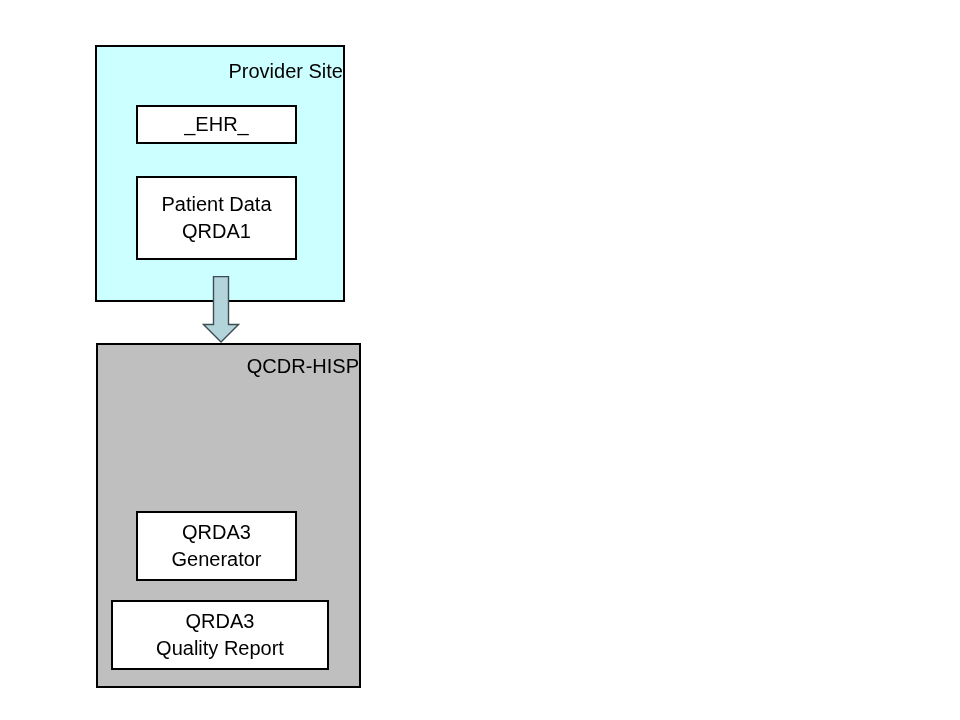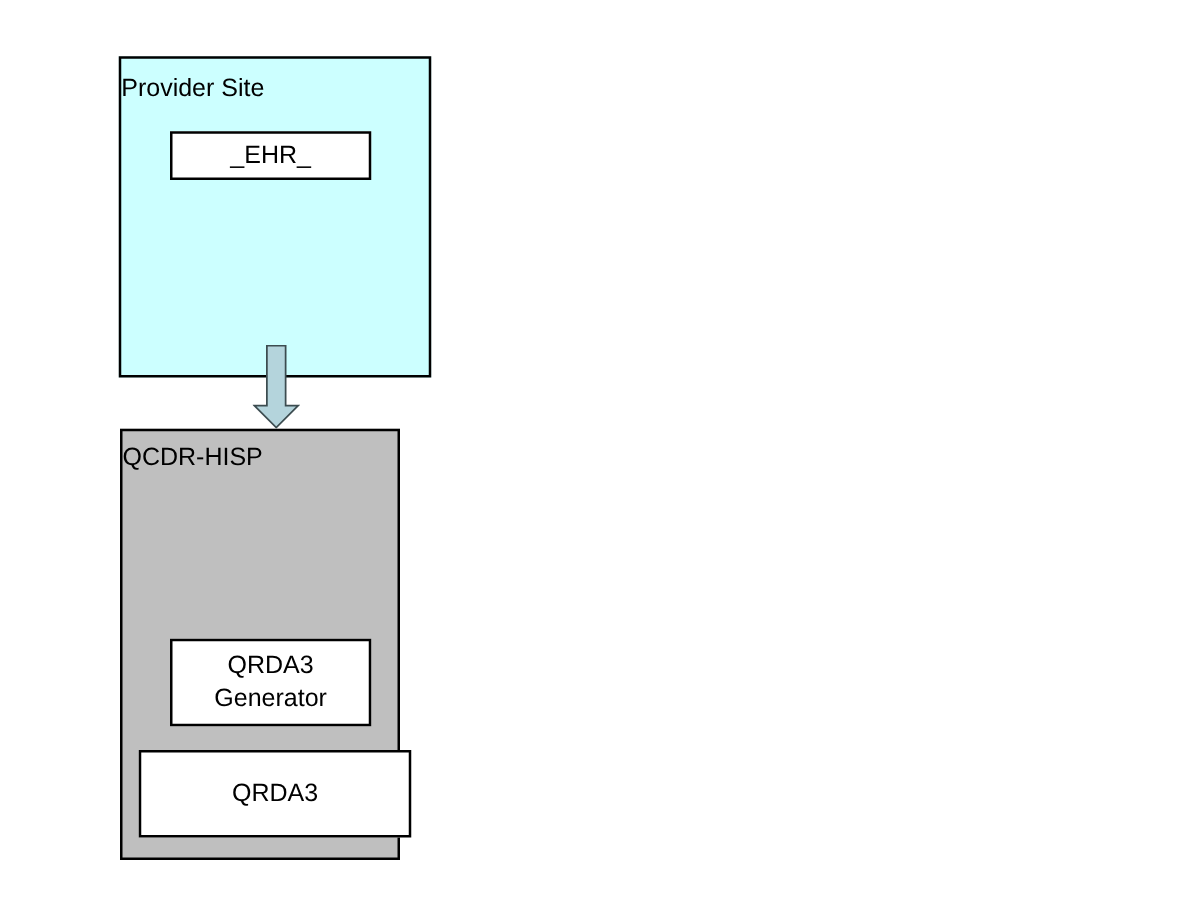--- a/index.html
+++ b/index.html
@@ -35,30 +35,30 @@
     left: 95px;
     top: 45px;
     width: 250px;
     height: 257px;
     background: #ccffff;
   }
 
   #qcdr-hisp-box {
     left: 96px;
     top: 343px;
-    width: 224px;
+    width: 265px;
     height: 345px;
     background: #bfbfbf;
   }
 
   .container-title {
     position: absolute;
     left: 0;
     right: 0;
-    text-align: left;
+    text-align: right;
     font-size: 20px;
     line-height: 24px;
     letter-spacing: 0px;
     white-space: nowrap;
   }
 
   #provider-site-title { top: 12px; }
   #qcdr-hisp-title    { top: 9px; }
 
   
@@ -124,31 +124,36 @@
 <div id="canvas">
 
   <div id="provider-site-box" class="container-box">
     <div id="provider-site-title" class="container-title">Provider Site</div>
   </div>
 
   <div id="ehr-box" class="node-box">
     <div class="node-line">_EHR_</div>
   </div>
 
+  <div id="patient-data-box" class="node-box">
+    <div class="node-line">Patient Data</div>
+    <div class="node-line">QRDA1</div>
+  </div>
 
   <svg id="flow-arrow" viewBox="0 0 38 67" preserveAspectRatio="none">
     <polygon points="11.5,0.5 26.5,0.5 26.5,48.5 36.5,48.5 19,66 1.5,48.5 11.5,48.5" fill="#b4d4dc" stroke="#3c4c50" stroke-width="1.4" stroke-linejoin="miter"></polygon>
   </svg>
 
   <div id="qcdr-hisp-box" class="container-box">
     <div id="qcdr-hisp-title" class="container-title">QCDR-HISP</div>
   </div>
 
   <div id="qrda3-generator-box" class="node-box">
     <div class="node-line">QRDA3</div>
     <div class="node-line">Generator</div>
   </div>
 
   <div id="qrda3-quality-report-box" class="node-box">
     <div class="node-line">QRDA3</div>
+    <div class="node-line">Quality Report</div>
   </div>
 
 </div>
 
 </body></html>

